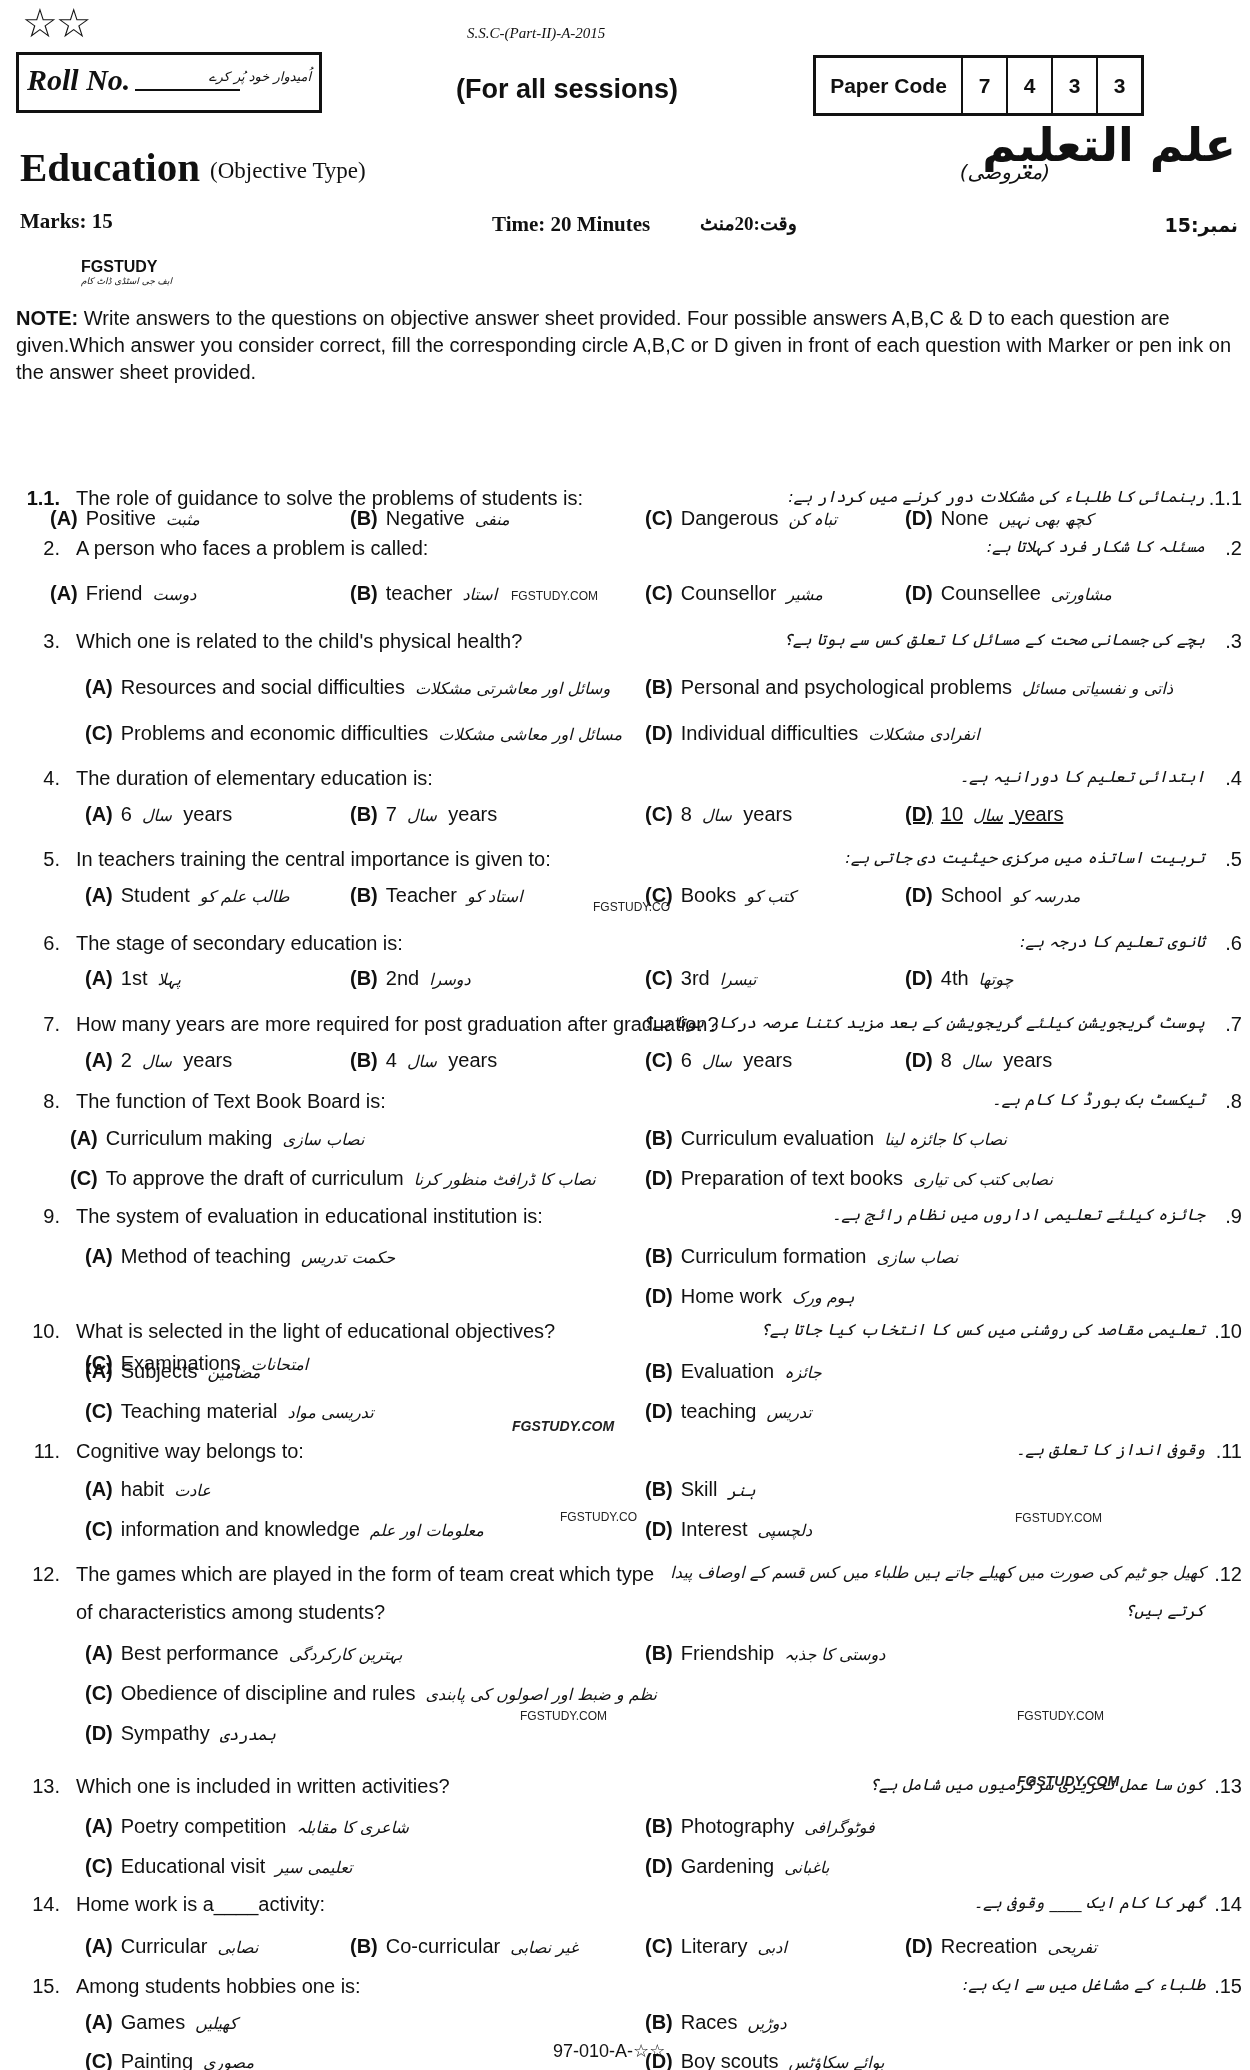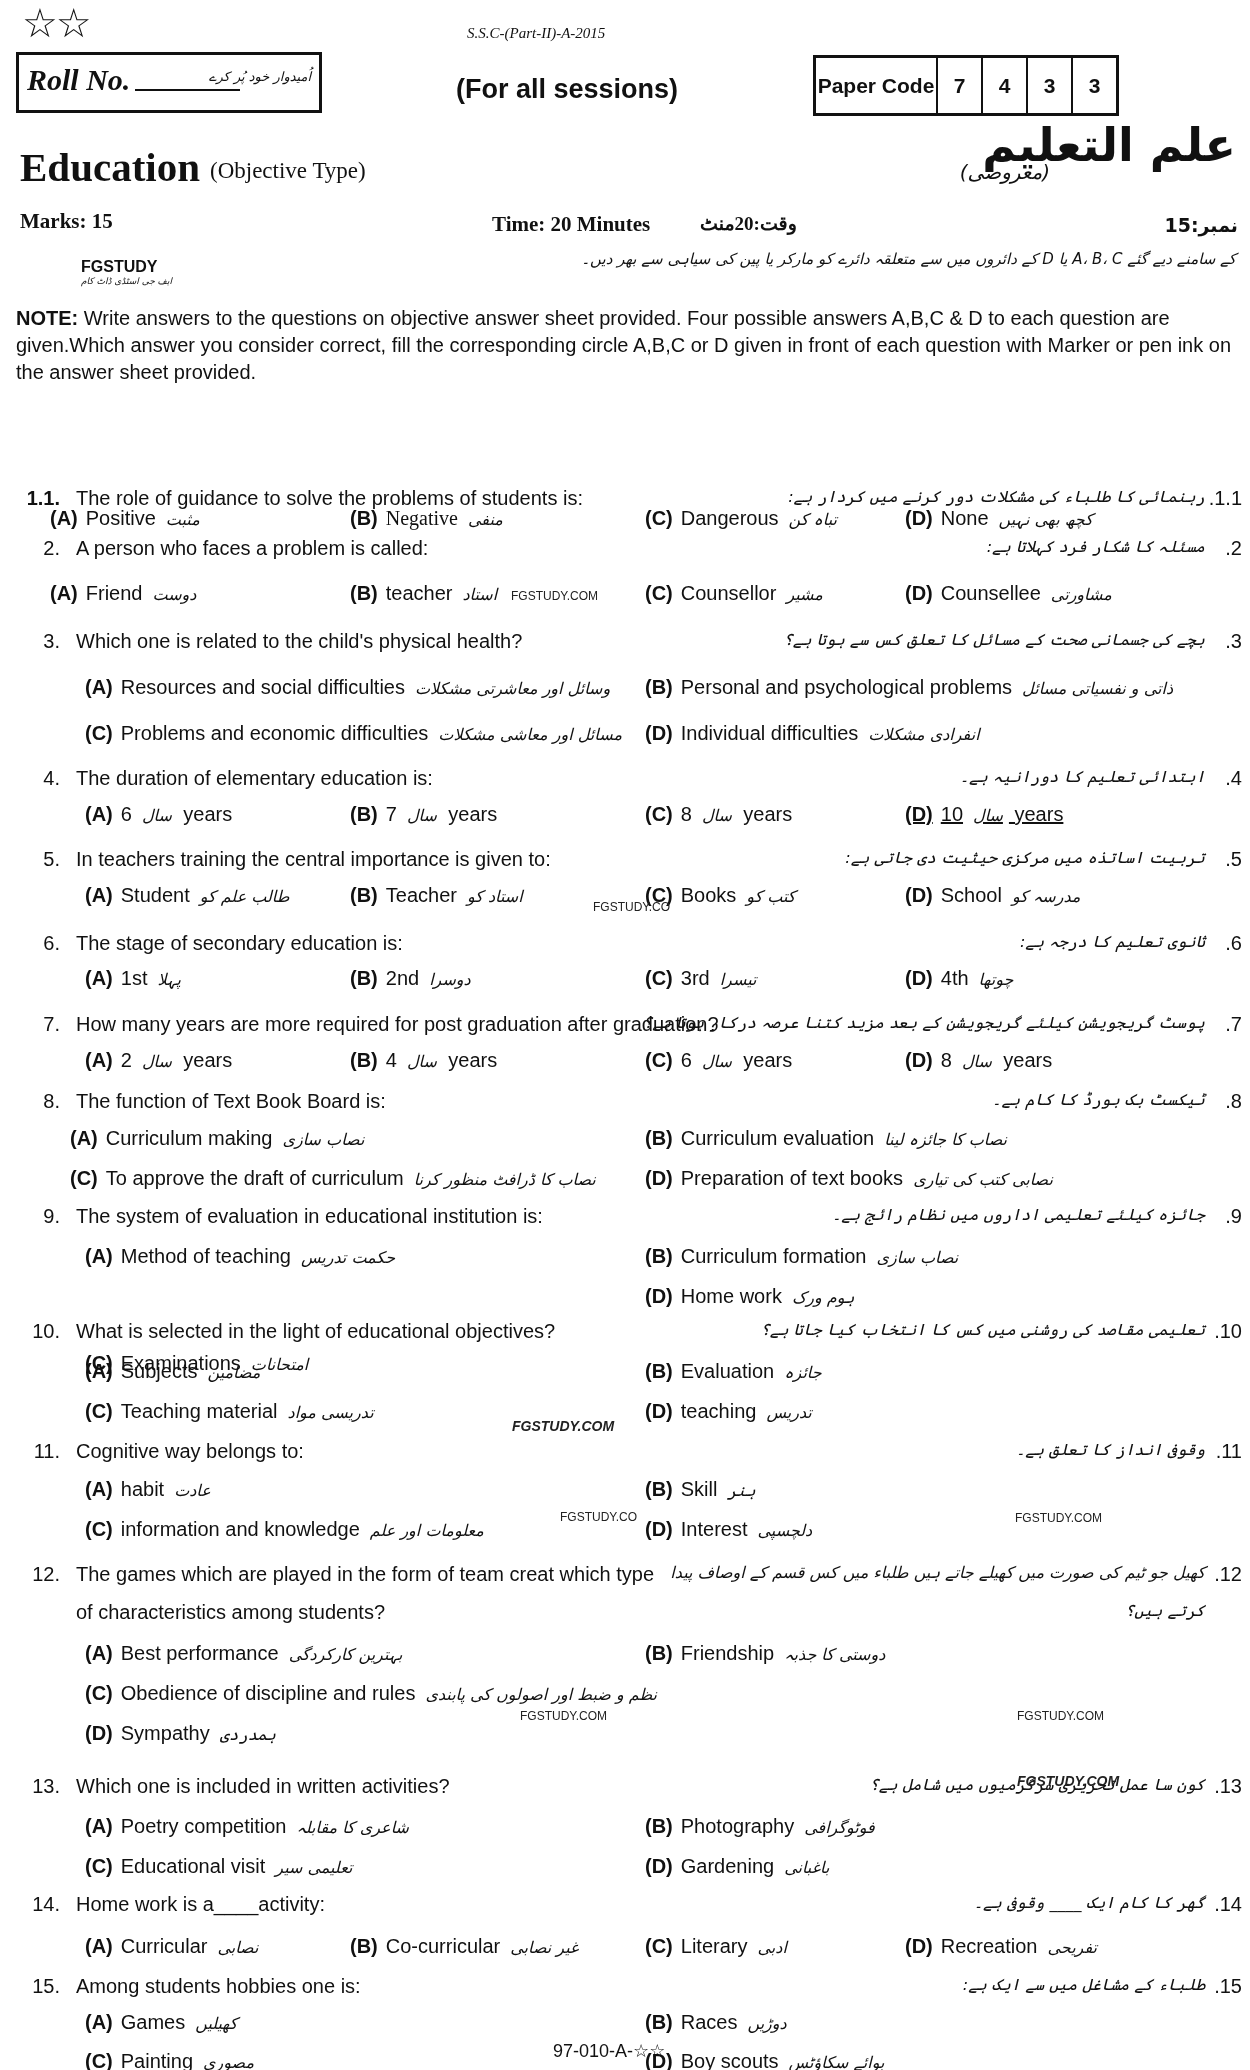--- a/index.html
+++ b/index.html
@@ -16,21 +16,21 @@
   .session-code { left: 467px; top: 25px; font-size: 15px; font-style: italic; font-family: "Liberation Serif", serif; }
   .rollbox { left: 16px; top: 52px; width: 306px; height: 61px; border: 3px solid #111; }
   .rollbox .roll-label { position: absolute; left: 8px; top: 8px; font-family: "Liberation Serif", serif; font-style: italic; font-weight: bold; font-size: 30px; }
   .rollbox .roll-line { position: absolute; left: 116px; top: 34px; width: 105px; border-bottom: 2px solid #111; }
   .rollbox .roll-urdu { position: absolute; right: 8px; top: 14px; font-size: 13px; }
 
   .for-all { left: 456px; top: 74px; font-size: 27px; font-weight: bold; }
 
   .paper-code { left: 813px; top: 55px; height: 61px; display: flex; border: 3px solid #111; }
   .paper-code .pc-cell { border-left: 2px solid #111; display: flex; align-items: center; justify-content: center; font-weight: bold; font-size: 21px; width: 45px; }
-  .paper-code .pc-label { width: 120px; display: flex; align-items: center; justify-content: center; font-weight: bold; font-size: 21px; }
+  .paper-code .pc-label { width: 145px; display: flex; align-items: center; justify-content: center; font-weight: bold; font-size: 21px; }
 
   .subject-title { left: 20px; top: 143px; font-family: "Liberation Serif", serif; font-weight: bold; font-size: 41px; }
   .subject-type { left: 210px; top: 158px; font-family: "Liberation Serif", serif; font-size: 23px; }
   .urdu-title { right: 14px; top: 118px; font-size: 46px; font-weight: bold; font-style: normal; }
   .urdu-type { right: 200px; top: 160px; font-size: 20px; }
 
   .marks { left: 20px; top: 209px; font-family: "Liberation Serif", serif; font-weight: bold; font-size: 21px; }
   .time { left: 492px; top: 212px; font-family: "Liberation Serif", serif; font-weight: bold; font-size: 21px; }
   .time-urdu { left: 700px; top: 212px; font-size: 19px; font-weight: bold; font-style: normal; font-family: Liberation Serif, serif; }
   .marks-urdu { right: 12px; top: 214px; font-size: 19px; font-weight: bold; font-style: normal; }
@@ -82,39 +82,38 @@
 <div class="abs subject-type">(Objective Type)</div>
 <div class="abs urdu urdu-title">علم التعلیم</div>
 <div class="abs urdu urdu-type">(معروضی)</div>
 
 <div class="abs marks">Marks: 15</div>
 <div class="abs time">Time: 20 Minutes</div>
 <div class="abs urdu time-urdu">وقت:20منٹ</div>
 <div class="abs urdu marks-urdu">نمبر:15</div>
 
 <div class="abs urdu urdu-note">
-  <div>کے سامنے دیے گئے A، B، C یا D کے دائروں میں سے متعلقہ دائرے کو مارکر یا پین کی سیاہی سے بھر دیں۔</div>
 </div>
 <div class="abs wm-fg">FGSTUDY</div>
 <div class="abs urdu wm-fg2">ایف جی اسٹڈی ڈاٹ کام</div>
 
 <div class="abs note">
   <b>NOTE:</b>
   <span>Write answers to the questions on objective answer sheet provided. Four possible answers A,B,C &amp; D to each question are given.Which answer you consider correct, fill the corresponding circle A,B,C or D given in front of each question with Marker or pen ink on the answer sheet provided.</span>
 </div>
 
 <div id="questions">
     <div class="q-row" style="top: 487px;">
       <span class="q-num" style="font-weight: bold;">1.1.</span>
       <span class="q-text">The role of guidance to solve the problems of students is:</span>
       <span class="q-urdu urdu">رہنمائی کا طلباء کی مشکلات دور کرنے میں کردار ہے:</span>
       <span class="q-urdu-num">.1.1</span>
     </div>
     <div class="opt" style="left: 50px; top: 507px;"><span class="letter">(A)</span><span style="margin-left: 8px;">Positive</span><span class="u">مثبت</span></div>
-    <div class="opt" style="left: 350px; top: 507px;"><span class="letter">(B)</span><span style="margin-left: 8px; font-family: Liberation Serif, serif;">Negative</span><span class="u">منفی</span></div>
+    <div class="opt" style="left: 350px; top: 507px;"><span class="letter">(B)</span><span style="margin-left: 8px;">Negative</span><span class="u">منفی</span></div>
     <div class="opt" style="left: 645px; top: 507px;"><span class="letter">(C)</span><span style="margin-left: 8px;">Dangerous</span><span class="u">تباہ کن</span></div>
     <div class="opt" style="left: 905px; top: 507px;"><span class="letter">(D)</span><span style="margin-left: 8px;">None</span><span class="u">کچھ بھی نہیں</span></div>
     <div class="q-row" style="top: 537px;">
       <span class="q-num">2.</span>
       <span class="q-text">A person who faces a problem is called:</span>
       <span class="q-urdu urdu">مسئلہ کا شکار فرد کہلاتا ہے:</span>
       <span class="q-urdu-num">.2</span>
     </div>
     <div class="opt" style="left: 50px; top: 582px;"><span class="letter">(A)</span><span style="margin-left: 8px;">Friend</span><span class="u">دوست</span></div>
     <div class="opt" style="left: 350px; top: 582px;"><span class="letter">(B)</span><span style="margin-left: 8px;">teacher</span><span class="u">استاد</span></div>

